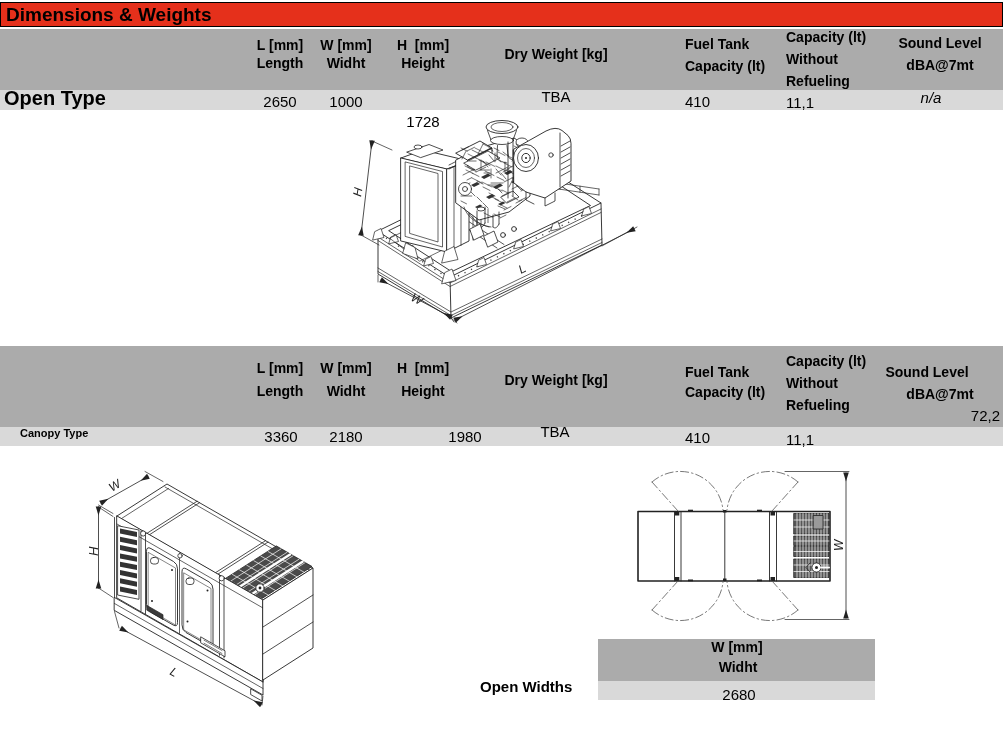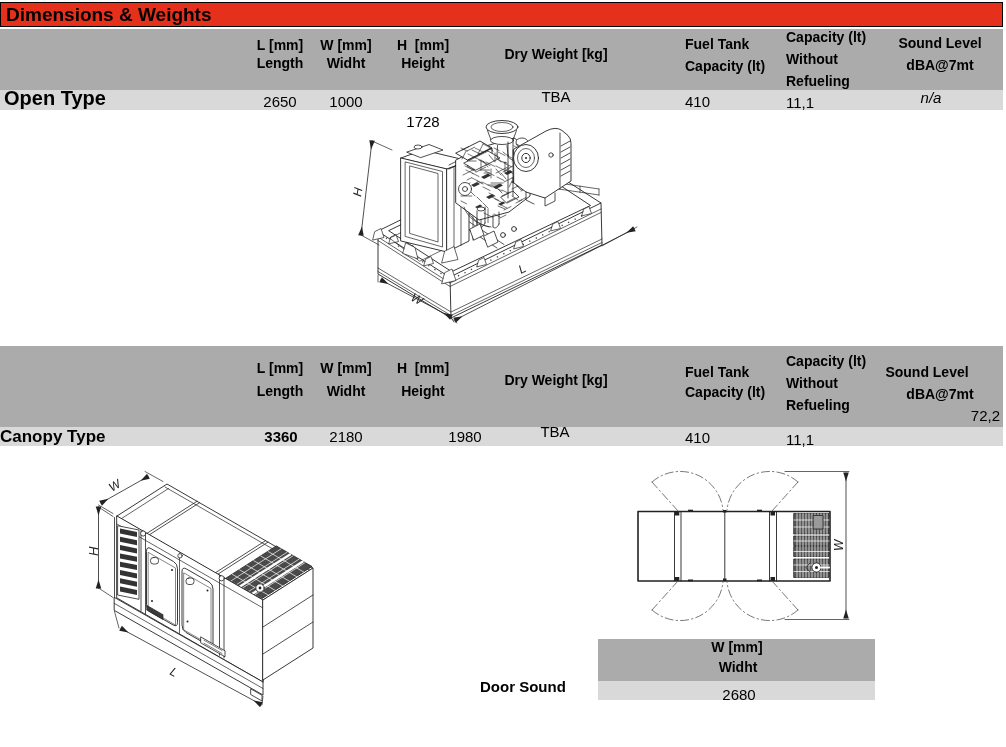--- a/index.html
+++ b/index.html
@@ -55,35 +55,35 @@
 <div class="a t cc" style="left:423px;top:383px;">Height</div>
 <div class="a t cc" style="left:556px;top:372px;">Dry Weight [kg]</div>
 <div class="a t" style="left:685px;top:364px;">Fuel Tank</div>
 <div class="a t" style="left:685px;top:384px;">Capacity (lt)</div>
 <div class="a t" style="left:786px;top:353px;">Capacity (lt)</div>
 <div class="a t" style="left:786px;top:375px;">Without</div>
 <div class="a t" style="left:786px;top:397px;">Refueling</div>
 <div class="a t cc" style="left:927px;top:364px;">Sound Level</div>
 <div class="a t cc" style="left:940px;top:386px;">dBA@7mt</div>
 
-<div class="a t" style="left:0;top:426.5px;font-size:17px;">Canopy Type</div>
-<div class="a v cc" style="left:281px;top:428px;font-weight:bold;">3360</div>
+<div class="a t" style="left:20px;top:426.5px;font-size:11px;">Canopy Type</div>
+<div class="a v cc" style="left:281px;top:428px;">3360</div>
 <div class="a v cc" style="left:346px;top:428px;">2180</div>
 <div class="a v cc" style="left:423px;top:428px;margin-left:42px;">1980</div>
 <div class="a v cc" style="left:555px;top:422.5px;">TBA</div>
 <div class="a v" style="left:685px;top:429px;">410</div>
 <div class="a v" style="left:786px;top:431px;">11,1</div>
 <div class="a v" style="left:1000px;top:407px;transform:translateX(-100%);">72,2</div>
 
 <div class="a" style="left:598px;top:639px;width:277px;height:42px;background:#ababab;"></div>
 <div class="a" style="left:598px;top:681px;width:277px;height:18.5px;background:#d9d9d9;"></div>
 <div class="a t cc" style="left:737px;top:638.5px;">W [mm]</div>
 <div class="a t cc" style="left:738px;top:658.5px;">Widht</div>
 <div class="a v cc" style="left:739px;top:685.5px;">2680</div>
-<div class="a t" style="left:480px;top:678px;font-size:15px;">Door Sound</div>
+<div class="a t" style="left:480px;top:678px;font-size:15px;">Open Widths</div>
 
 <svg class="a" style="left:0;top:0;" width="1006" height="747" viewBox="0 0 1006 747" fill="none" stroke="#222" stroke-width="0.9" stroke-linejoin="round" stroke-linecap="round">
 <defs>
 <marker id="ar" markerWidth="10" markerHeight="8" refX="9" refY="4" orient="auto-start-reverse" markerUnits="userSpaceOnUse">
   <path d="M0.5,4 L9.5,1.2 L9.5,6.8 Z" fill="#222" stroke="none"></path>
 </marker>
 </defs>
 
 <g id="open">
 

